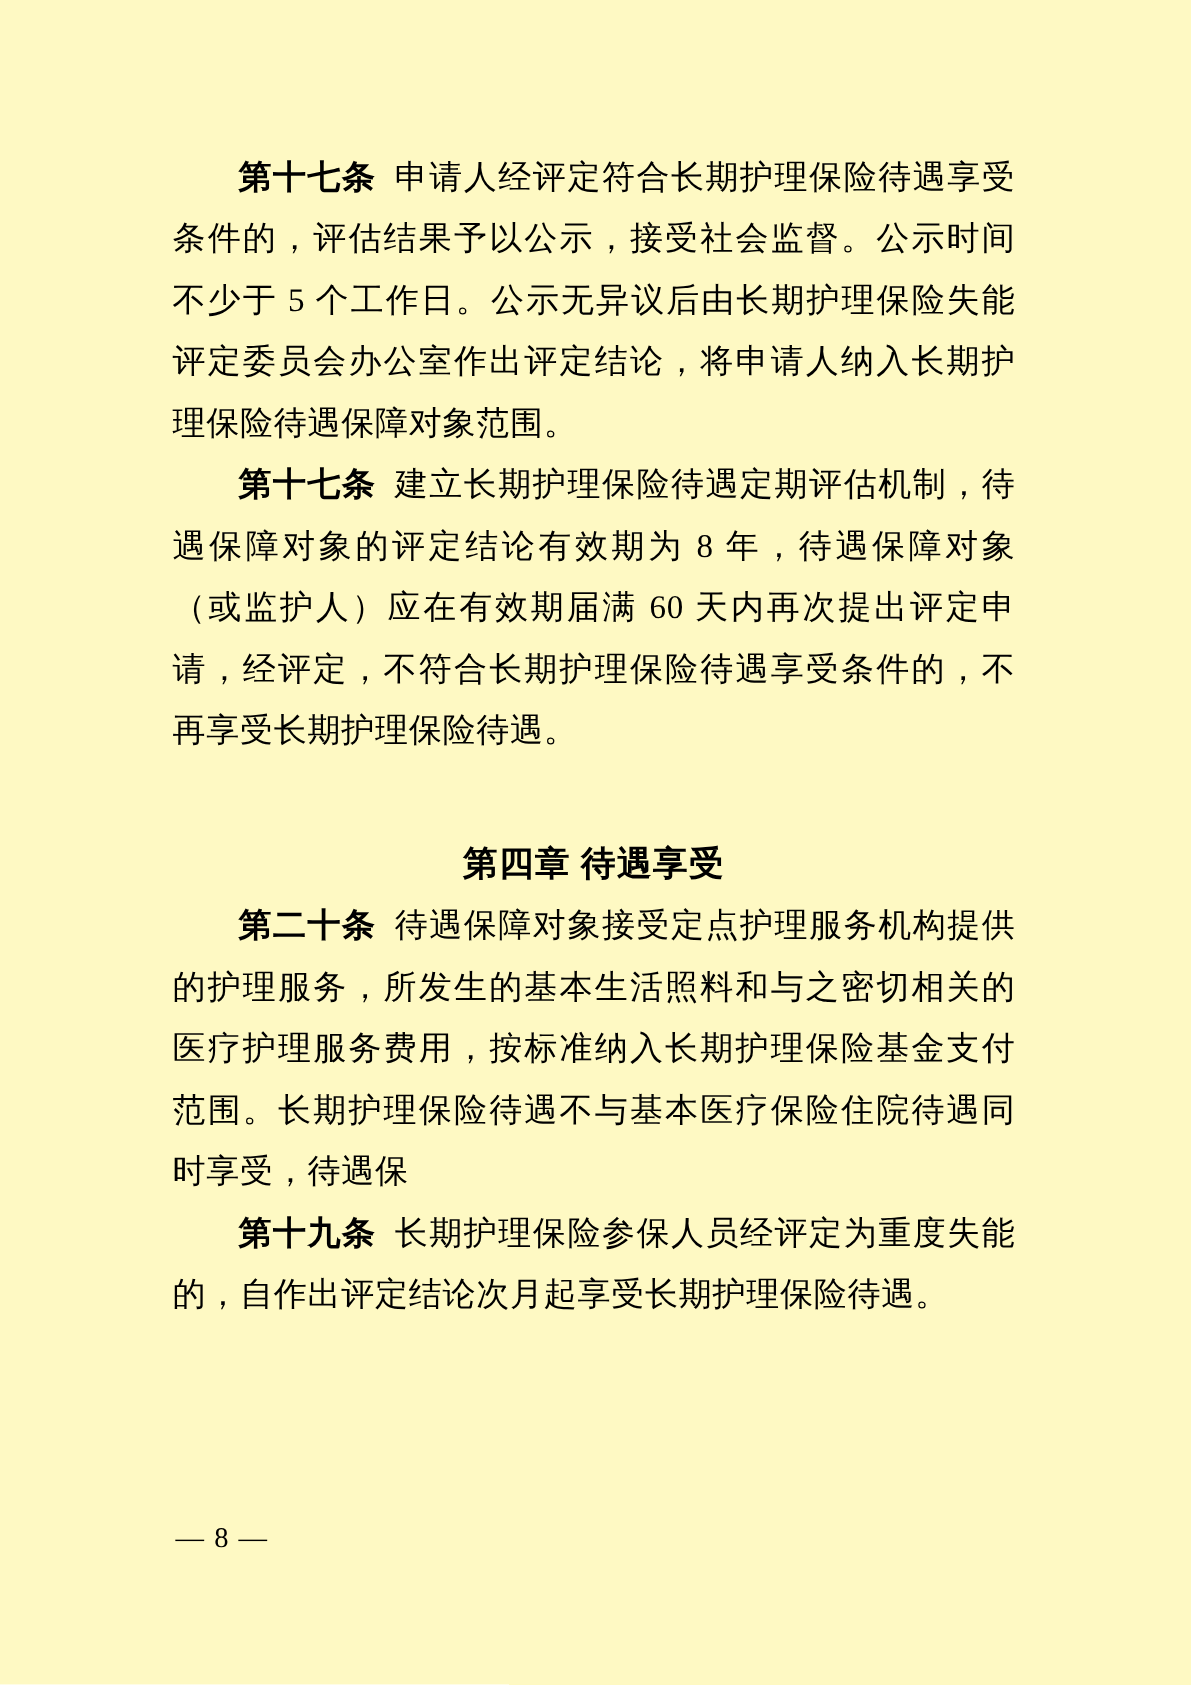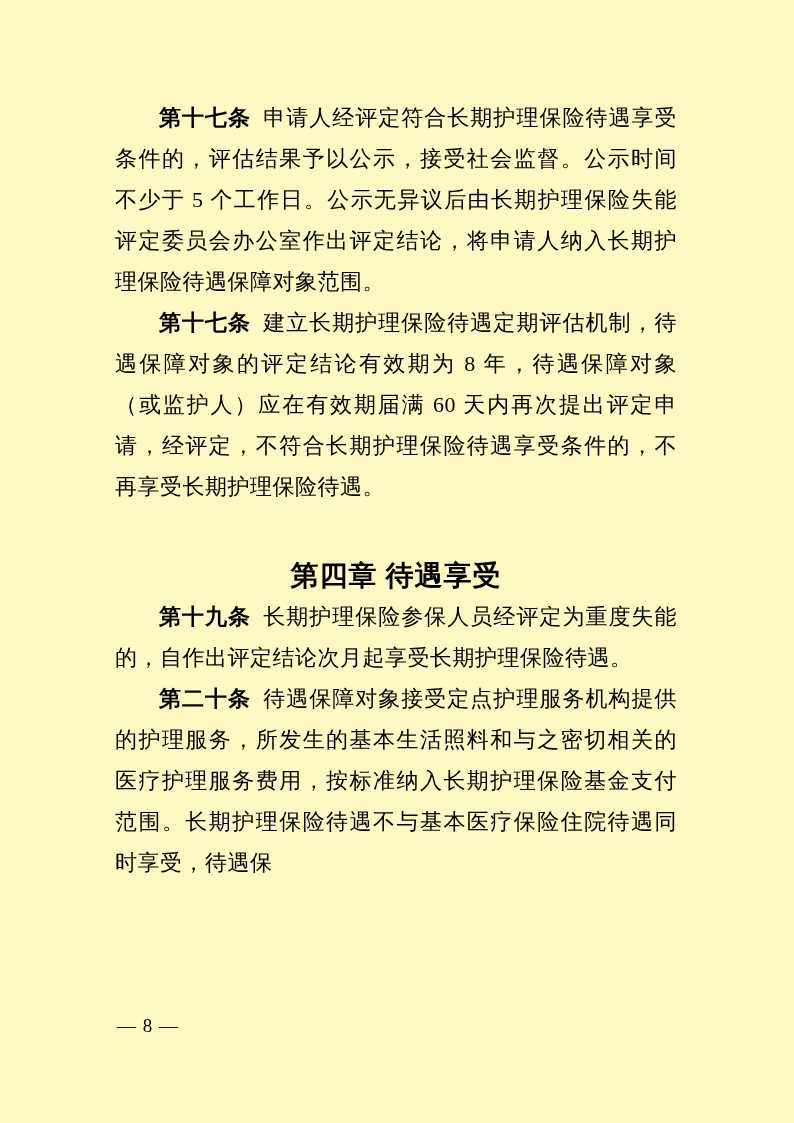--- a/index.html
+++ b/index.html
@@ -31,21 +31,21 @@
     text-indent: 2em;
     color: #000000;
   }
   .article-lead {
     font-weight: bold;
     margin-right: 0.55em;
   }
   .article-lead:empty { display: none; margin-right: 0; }
   .chapter-heading {
     margin-top: 48px;
-    font-size: 28px;
+    font-size: 23px;
     line-height: 41px;
     font-weight: bold;
     text-align: center;
     letter-spacing: 1px;
     color: #000000;
   }
   .page-footer {
     position: absolute;
     left: 117px;
     top: 1014px;
@@ -61,20 +61,20 @@
 <div class="page">
   <div class="content">
 
     <p class="body-para"><span class="article-lead">第十七条</span><span>申请人经评定符合长期护理保险待遇享受条件的，评估结果予以公示，接受社会监督。公示时间不少于 5 个工作日。公示无异议后由长期护理保险失能评定委员会办公室作出评定结论，将申请人纳入长期护理保险待遇保障对象范围。</span></p>
 
 
     <p class="body-para"><span class="article-lead">第十七条</span><span>建立长期护理保险待遇定期评估机制，待遇保障对象的评定结论有效期为 8 年，待遇保障对象（或监护人）应在有效期届满 60 天内再次提出评定申请，经评定，不符合长期护理保险待遇享受条件的，不再享受长期护理保险待遇。</span></p>
 
     <h2 class="chapter-heading">第四章 待遇享受</h2>
 
+    <p class="body-para"><span class="article-lead">第二十条</span><span>待遇保障对象接受定点护理服务机构提供的护理服务，所发生的基本生活照料和与之密切相关的医疗护理服务费用，按标准纳入长期护理保险基金支付范围。长期护理保险待遇不与基本医疗保险住院待遇同时享受，待遇保</span></p>
+
     <p class="body-para"><span class="article-lead">第十九条</span><span>长期护理保险参保人员经评定为重度失能的，自作出评定结论次月起享受长期护理保险待遇。</span></p>
-
-    <p class="body-para"><span class="article-lead">第二十条</span><span>待遇保障对象接受定点护理服务机构提供的护理服务，所发生的基本生活照料和与之密切相关的医疗护理服务费用，按标准纳入长期护理保险基金支付范围。长期护理保险待遇不与基本医疗保险住院待遇同时享受，待遇保</span></p>
 
   </div>
 
   <div class="page-footer">— 8 —</div>
 </div>
 
 </body></html>

